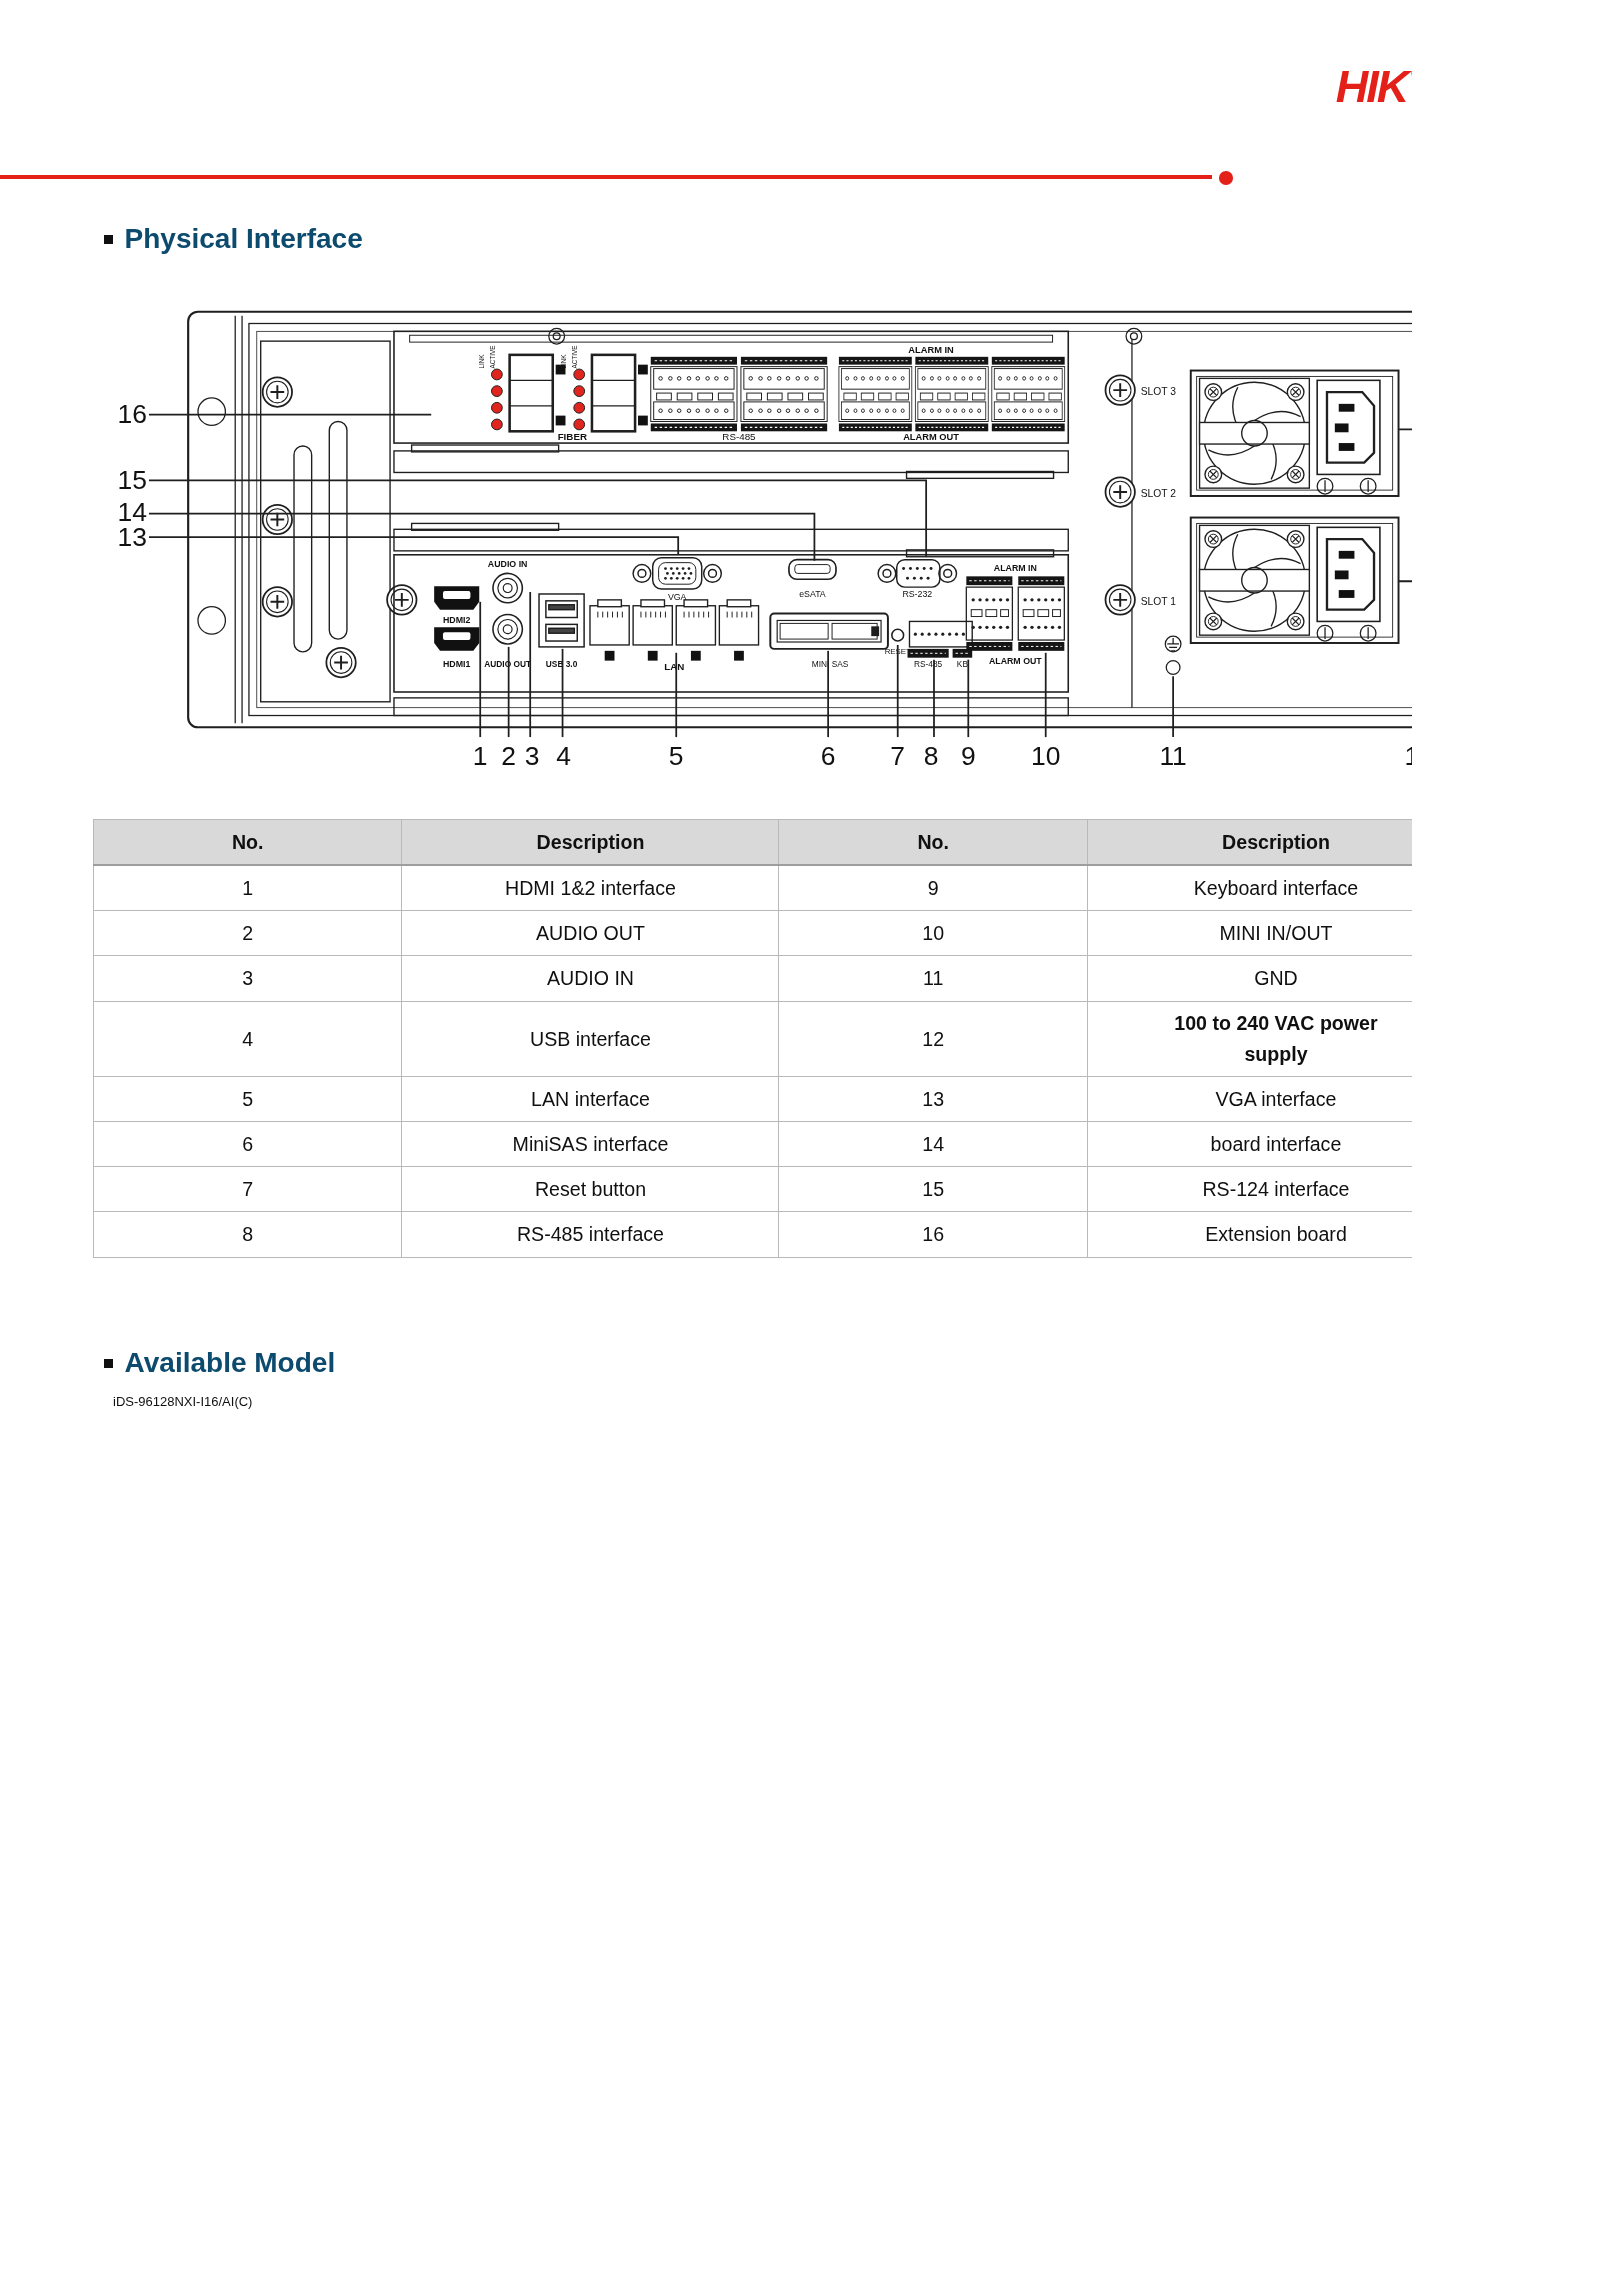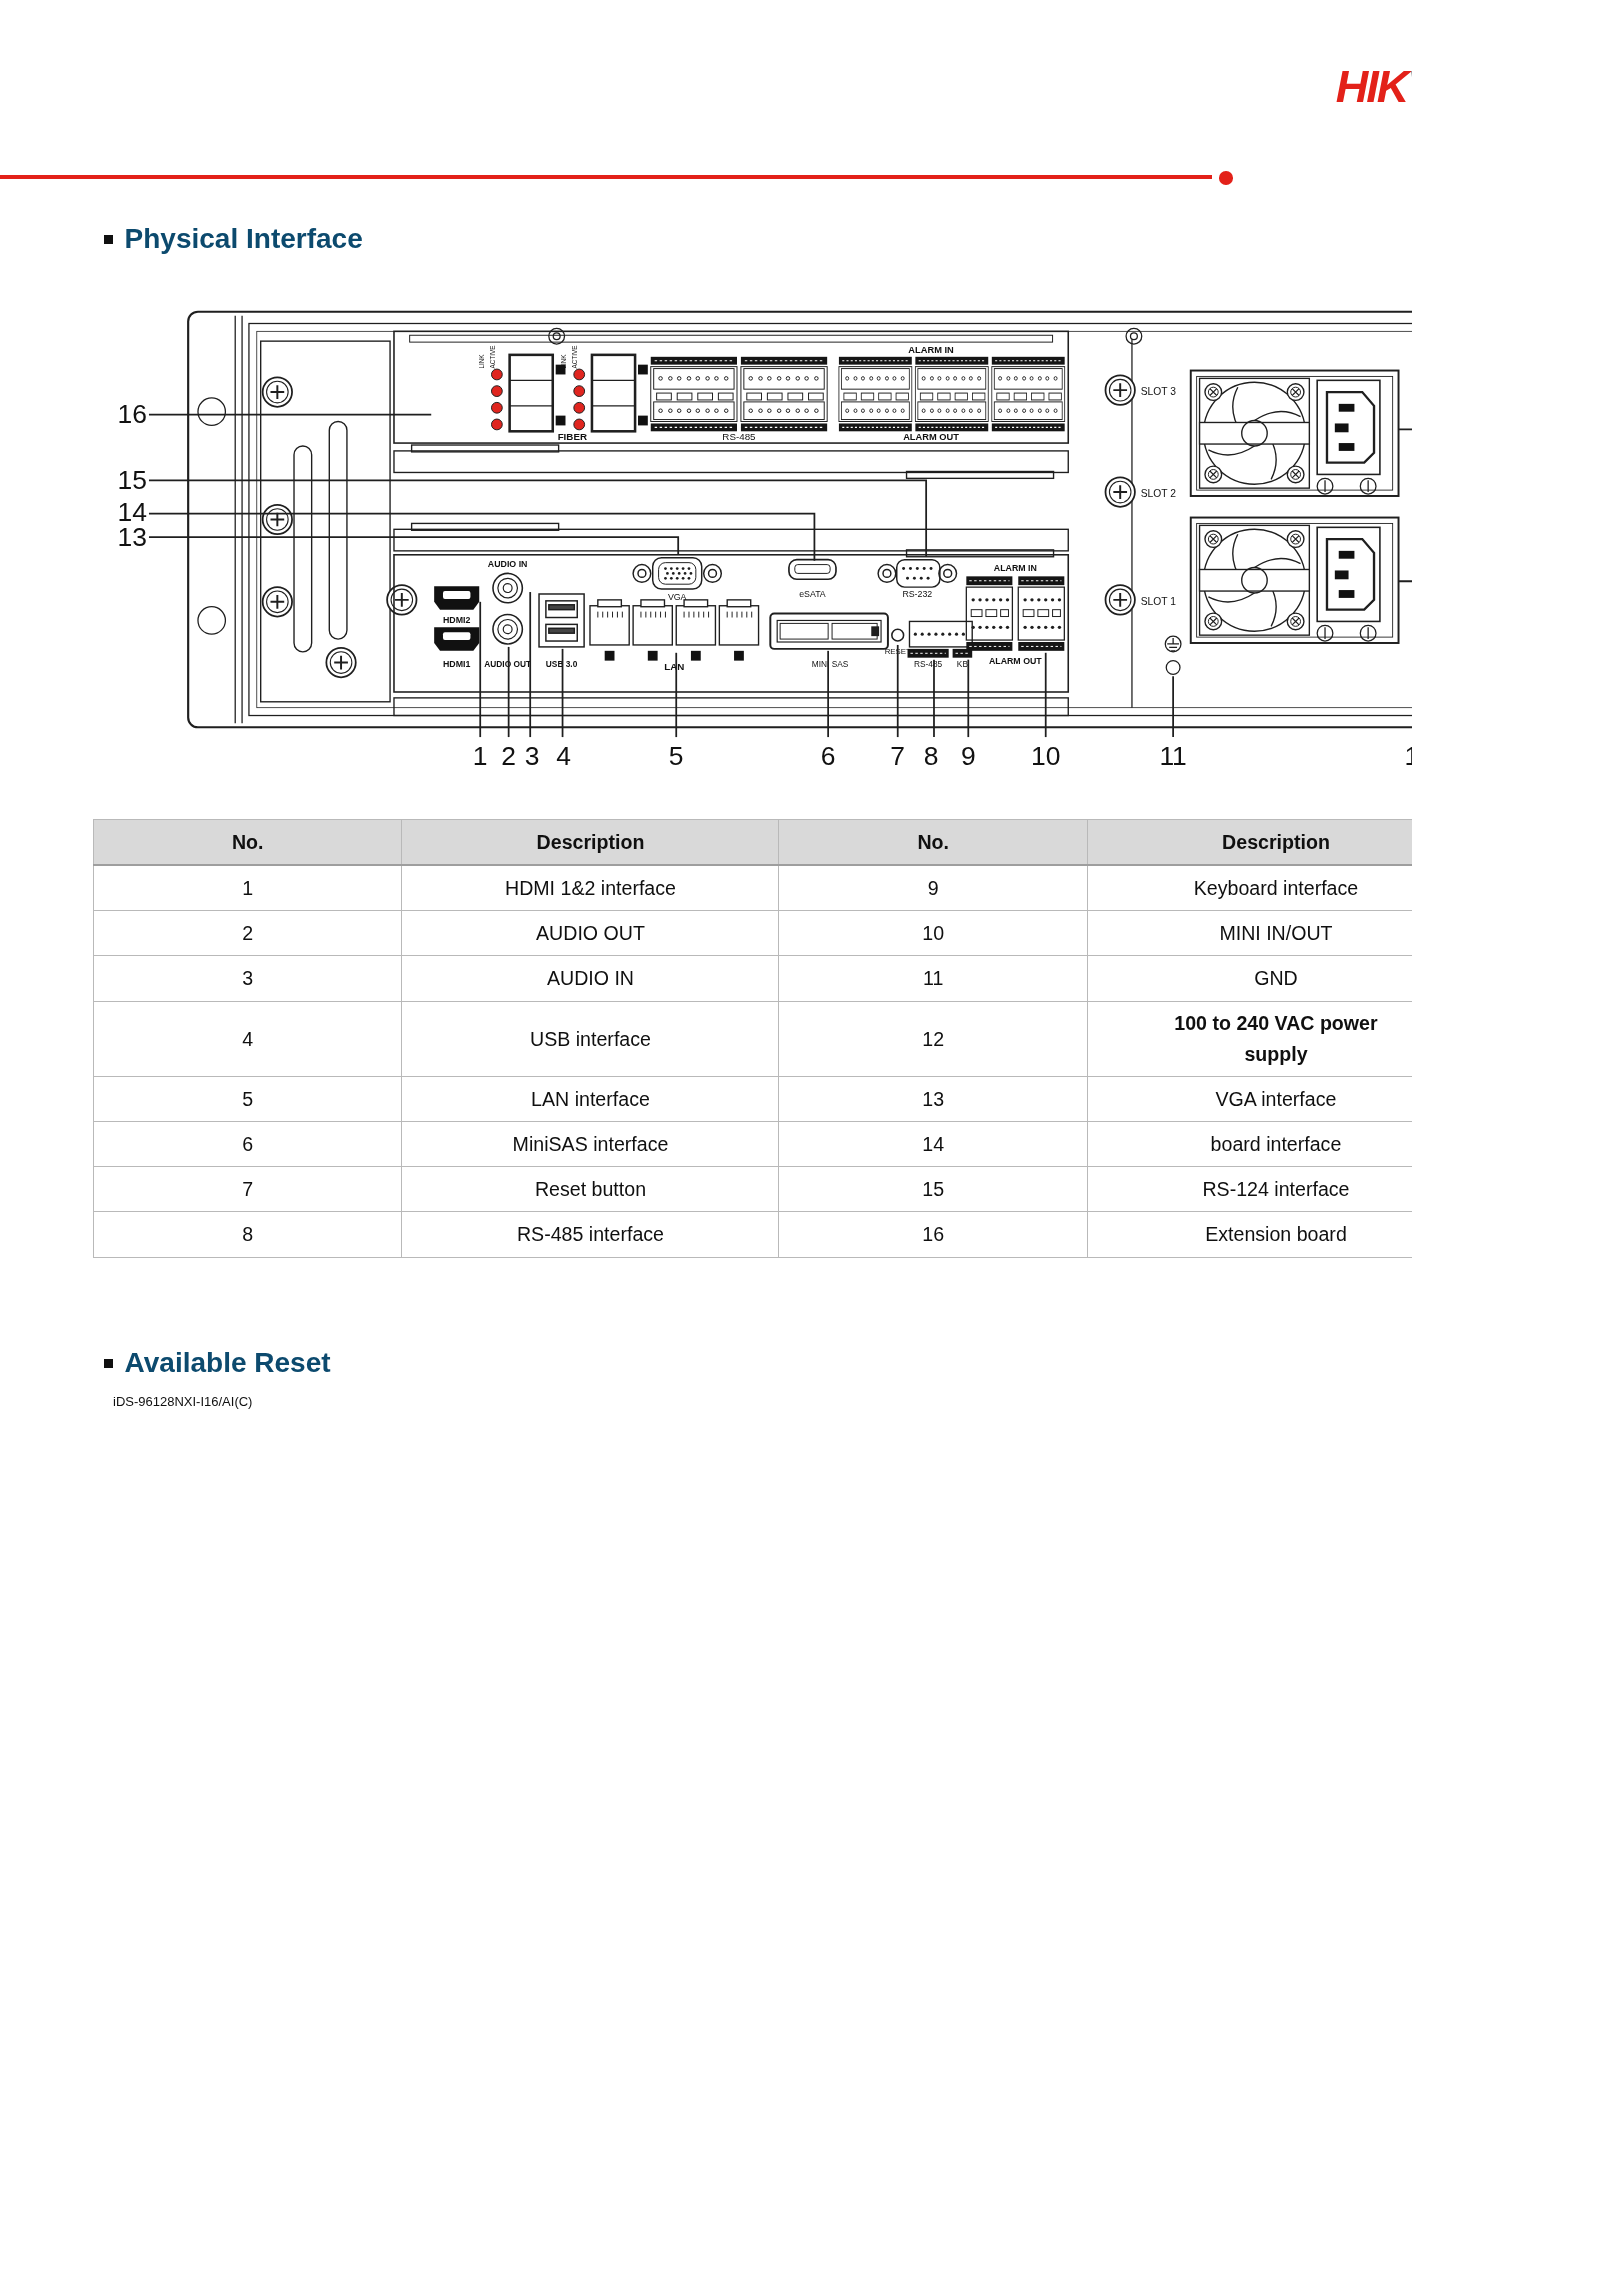--- a/index.html
+++ b/index.html
@@ -527,17 +527,17 @@
       </tr>
       <tr>
         <td>8</td>
         <td>RS-485 interface</td>
         <td>16</td>
         <td>Extension board</td>
       </tr>
     </tbody>
   </table>
 
-  <div class="sec model"><span class="bullet"></span><span>Available Reset</span></div>
+  <div class="sec model"><span class="bullet"></span><span>Available Model</span></div>
   <div class="model-value">iDS-96128NXI-I16/AI(C)</div>
 
 </div>
 
 
 </body></html>

